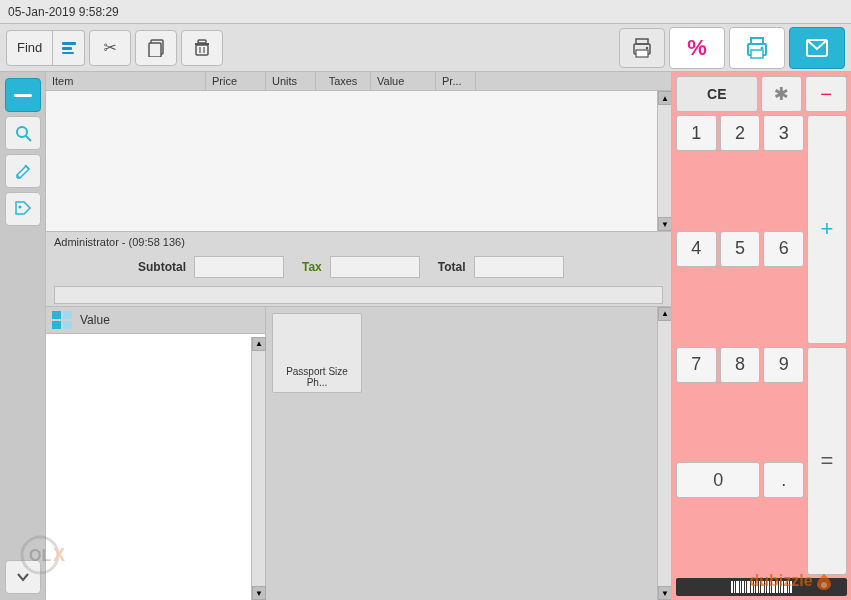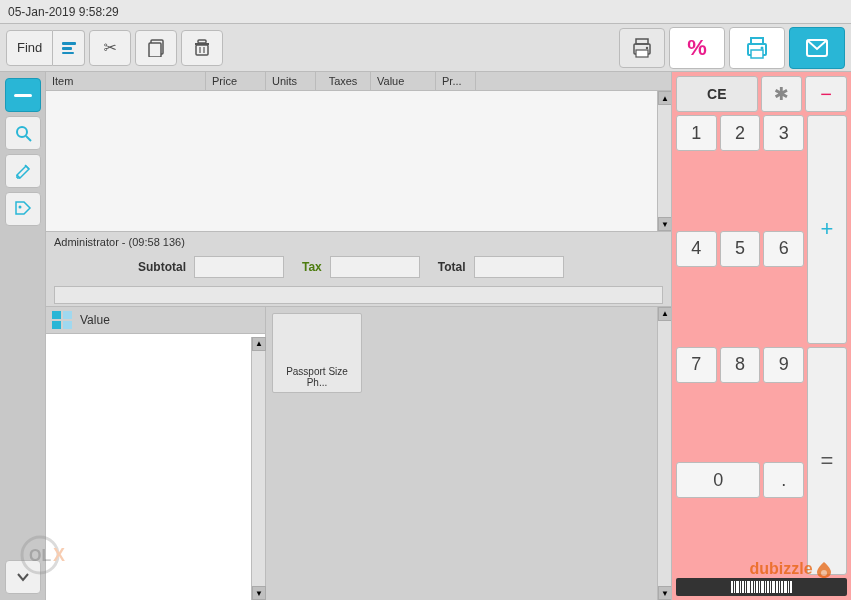--- a/index.html
+++ b/index.html
@@ -485,21 +485,21 @@
       opacity: 0.6;
       font-size: 20px;
       font-weight: bold;
       color: #666;
       z-index: 10;
     }
 
     
     .watermark-dubizzle {
       position: absolute;
-      bottom: 22px;
+      bottom: 10px;
       right: 20px;
       opacity: 0.7;
       font-size: 16px;
       color: #e65c00;
       font-weight: bold;
       z-index: 10;
     }
 
     .numpad-section {
       display: flex;

